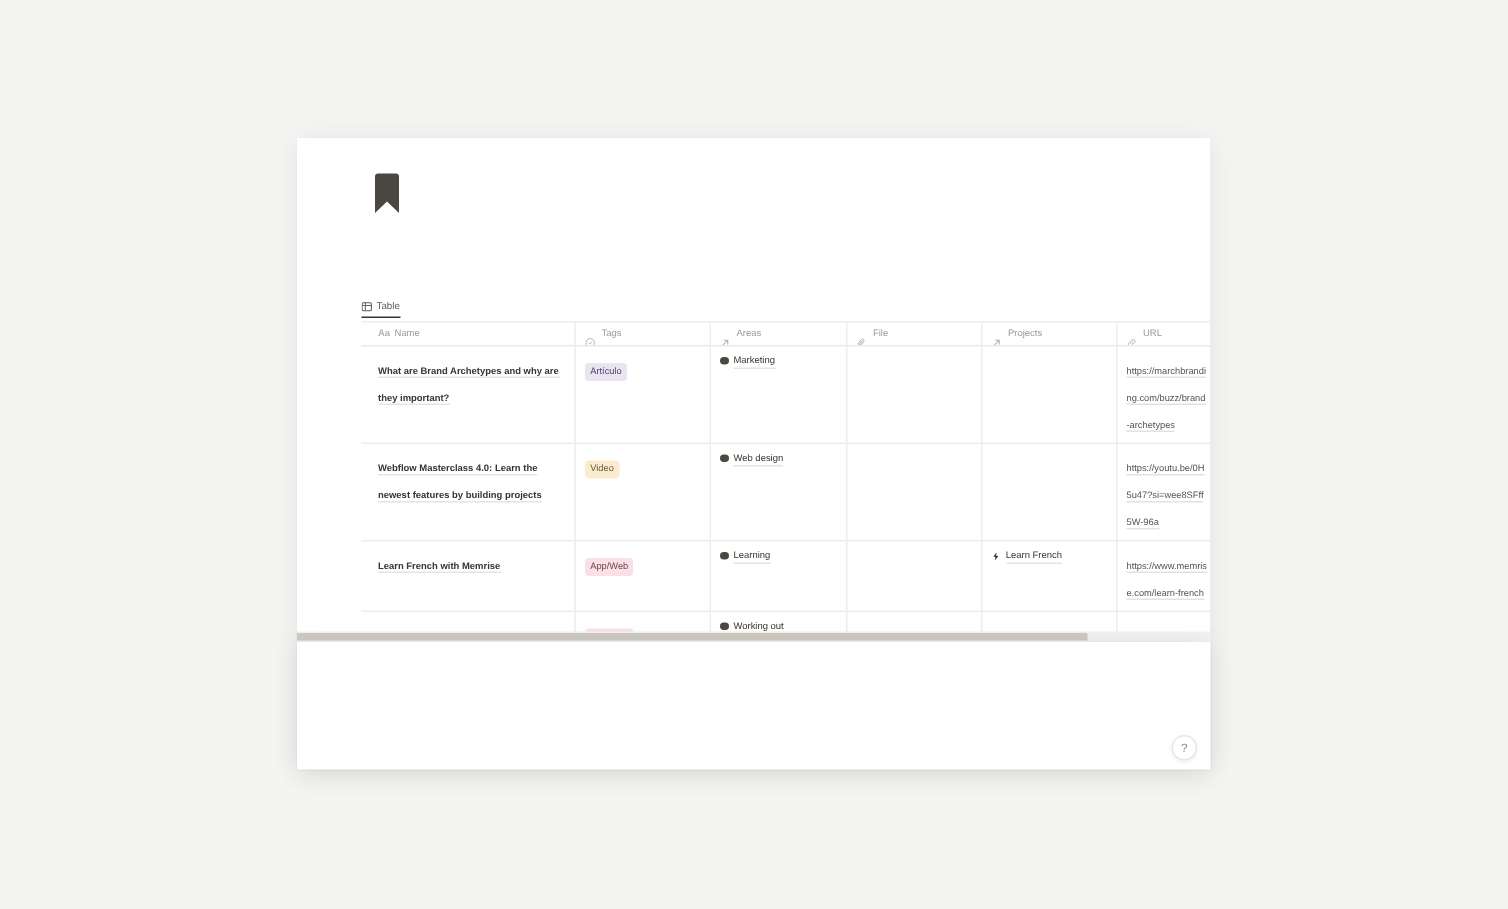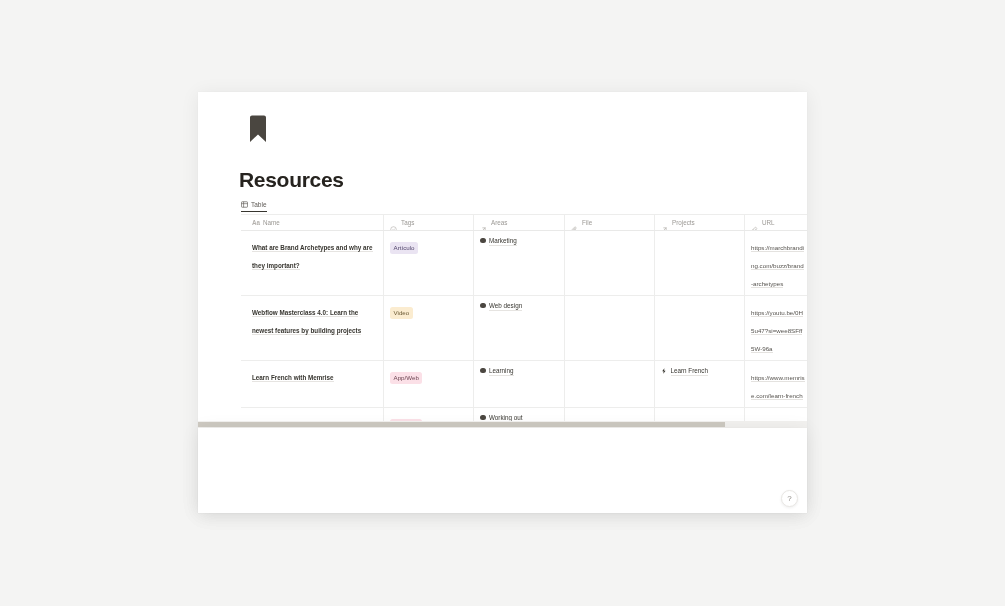--- a/index.html
+++ b/index.html
@@ -155,21 +155,20 @@
 
   <div class="card">
     <div class="page">
 
       <div class="page-icon">
         <svg viewBox="0 0 20 28" width="20" height="28" aria-hidden="true">
           <path d="M2 2.6C2 1.4 2.9.6 4 .6h12c1.1 0 2 .8 2 2V27l-8-7.6L2 27V2.6z" fill="#4a4640"></path>
         </svg>
       </div>
 
-      <div class="page-title">Resources</div>
 
       <div class="view-tabs">
         <div class="view-tab">
           <span class="tab-ico">
             <svg viewBox="0 0 10 10" width="7" height="7" aria-hidden="true">
               <rect x="0.6" y="1.1" width="8.8" height="7.8" rx="1.1" fill="none" stroke="#5f5b56" stroke-width="1"></rect>
               <line x1="0.6" y1="3.8" x2="9.4" y2="3.8" stroke="#5f5b56" stroke-width="0.9"></line>
               <line x1="3.7" y1="1.1" x2="3.7" y2="8.9" stroke="#5f5b56" stroke-width="0.9"></line>
             </svg>
           </span>

